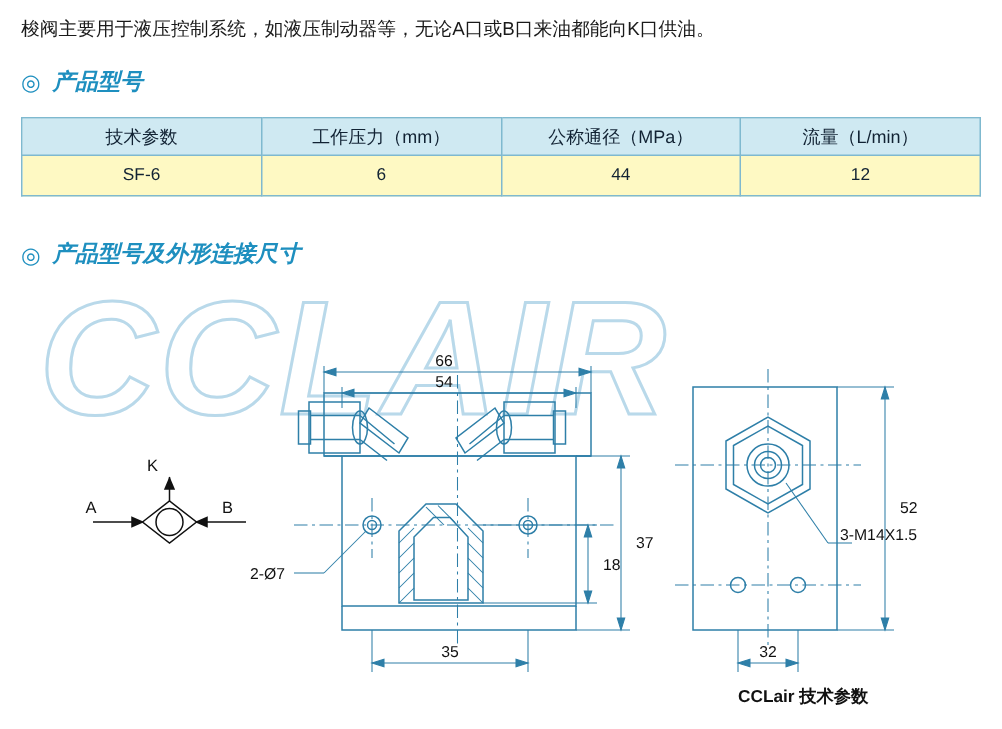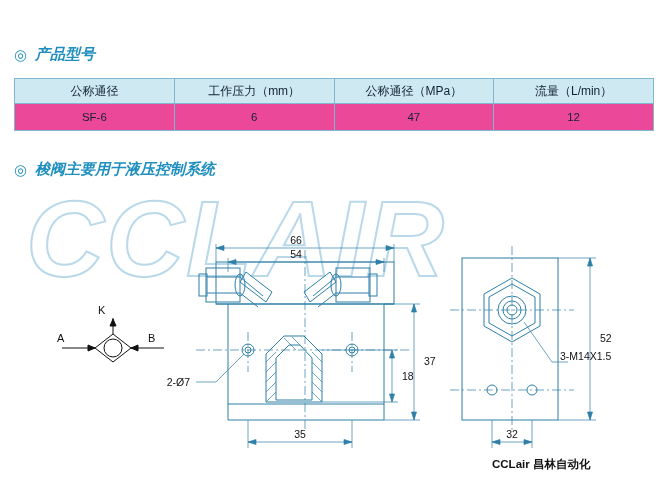--- a/index.html
+++ b/index.html
@@ -51,21 +51,21 @@
     height:24px;
     vertical-align:middle;
     font-weight:normal;
     color:#123;
   }
   .spec-table thead th{
     background:#cfe9f2;
     font-size:12px;
   }
   .spec-table tbody td{
-    background:#ec4899;
+    background:#fef9c3;
     height:26px;
   }
   .spec-table col.c1{width:25%;}
   .spec-table col.c2{width:25%;}
   .spec-table col.c3{width:25%;}
   .spec-table col.c4{width:25%;}
 
   
   .watermark{
     position:absolute;left:26px;top:176px;
@@ -92,54 +92,55 @@
     color:#111;
   }
   #caption-left{left:372px;top:462px;margin-top:31px;}
   #caption-right{left:492px;top:457px;font-weight:bold;}
 </style>
 </head>
 <body>
 
 <div class="page">
 
+  <div class="intro">梭阀主要用于液压控制系统，如液压制动器等，无论A口或B口来油都能向K口供油。</div>
 
   <div class="section-head" id="head-params">
     <span class="ring">◎</span>
     <span>产品型号</span>
   </div>
 
   <table class="spec-table">
     <colgroup>
         <col class="c1">
         <col class="c2">
         <col class="c3">
         <col class="c4">
       </colgroup>
     <thead>
       <tr>
-        <th>公称通径</th>
+        <th>技术参数</th>
         <th>工作压力（mm）</th>
         <th>公称通径（MPa）</th>
         <th>流量（L/min）</th>
       </tr>
     </thead>
     <tbody>
       <tr>
         <td>SF-6</td>
         <td>6</td>
-        <td>47</td>
+        <td>44</td>
         <td>12</td>
       </tr>
     </tbody>
   </table>
 
   <div class="section-head" id="head-dims">
     <span class="ring">◎</span>
-    <span>梭阀主要用于液压控制系统</span>
+    <span>产品型号及外形连接尺寸</span>
   </div>
 
   <div class="watermark">CCLAIR</div>
 
   <div class="drawing">
     <svg width="668" height="300" viewBox="0 0 668 300" xmlns="http://www.w3.org/2000/svg">
       <g stroke="#2e7fa8" fill="none" stroke-width="1">
 
         <g stroke="#111">
 
@@ -308,15 +309,15 @@
         <g stroke="#2e7fa8" stroke-width="0.7">
           <line x1="524" y1="146" x2="552" y2="186"></line>
           <line x1="552" y1="186" x2="568" y2="186"></line>
         </g>
         <text x="560" y="184" font-size="10.5" fill="#111" stroke="none" font-family="Liberation Sans, sans-serif">3-M14X1.5</text>
       </g>
     </svg>
   </div>
 
   <div class="caption" id="caption-left">WYS-6</div>
-  <div class="caption" id="caption-right">CCLair 昌林自动化</div>
+  <div class="caption" id="caption-right">CCLair 技术参数</div>
 
 </div>
 
 </body></html>

